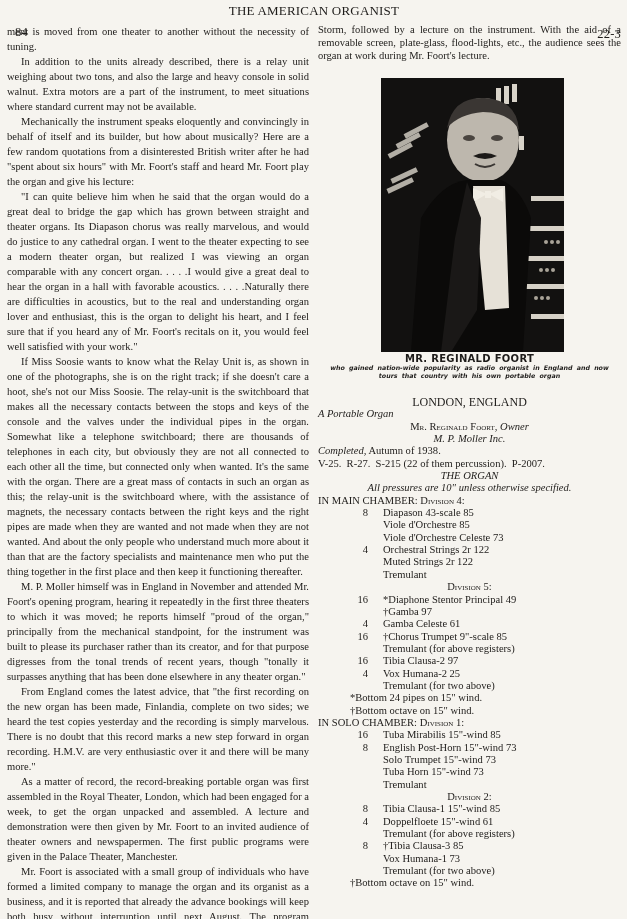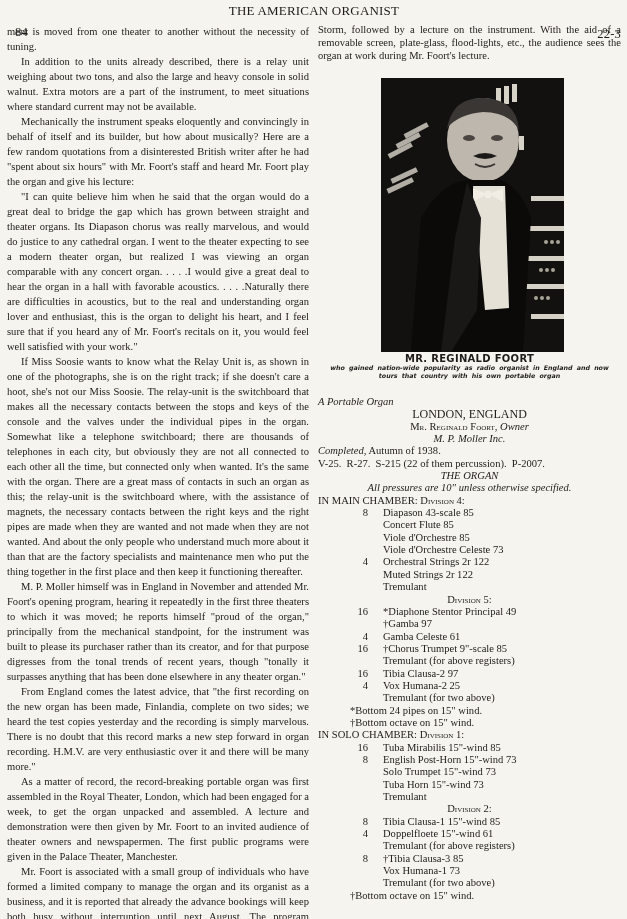--- a/index.html
+++ b/index.html
@@ -138,22 +138,22 @@
     </svg>
   </div>
 
   <div class="caption">
     <div class="name">MR. REGINALD FOORT</div>
     <div class="sub">who gained nation-wide popularity as radio organist in England and now</div>
     <div class="sub">tours that country with his own portable organ</div>
   </div>
 
   <div class="spec">
+    <div class="line center" style="font-size:12px;">LONDON, ENGLAND</div>
     <div class="line it">A Portable Organ</div>
-    <div class="line center" style="font-size:12px;">LONDON, ENGLAND</div>
     <div class="line center">
       <span class="sc">Mr. Reginald Foort,</span>
       <span class="it">Owner</span>
     </div>
     <div class="line center it">M. P. Moller Inc.</div>
     <div class="line">
       <span class="it">Completed,</span>
       <span>Autumn of 1938.</span>
     </div>
     <div class="line" style="white-space:pre;">V-25.  R-27.  S-215 (22 of them percussion).  P-2007.</div>
@@ -163,24 +163,20 @@
     <div class="line div-head">
       <span>IN MAIN CHAMBER:</span>
       <span class="sc">Division 4:</span>
     </div>
     <div class="stop">
         <span class="pitch">8</span>
         <span class="name">Diapason 43-scale 85</span>
       </div>
     <div class="stop">
         <span class="pitch"></span>
-        <span class="name">Concert Flute 85</span>
-      </div>
-    <div class="stop">
-        <span class="pitch"></span>
         <span class="name">Viole d'Orchestre 85</span>
       </div>
     <div class="stop">
         <span class="pitch"></span>
         <span class="name">Viole d'Orchestre Celeste 73</span>
       </div>
     <div class="stop">
         <span class="pitch">4</span>
         <span class="name">Orchestral Strings 2r 122</span>
       </div>

